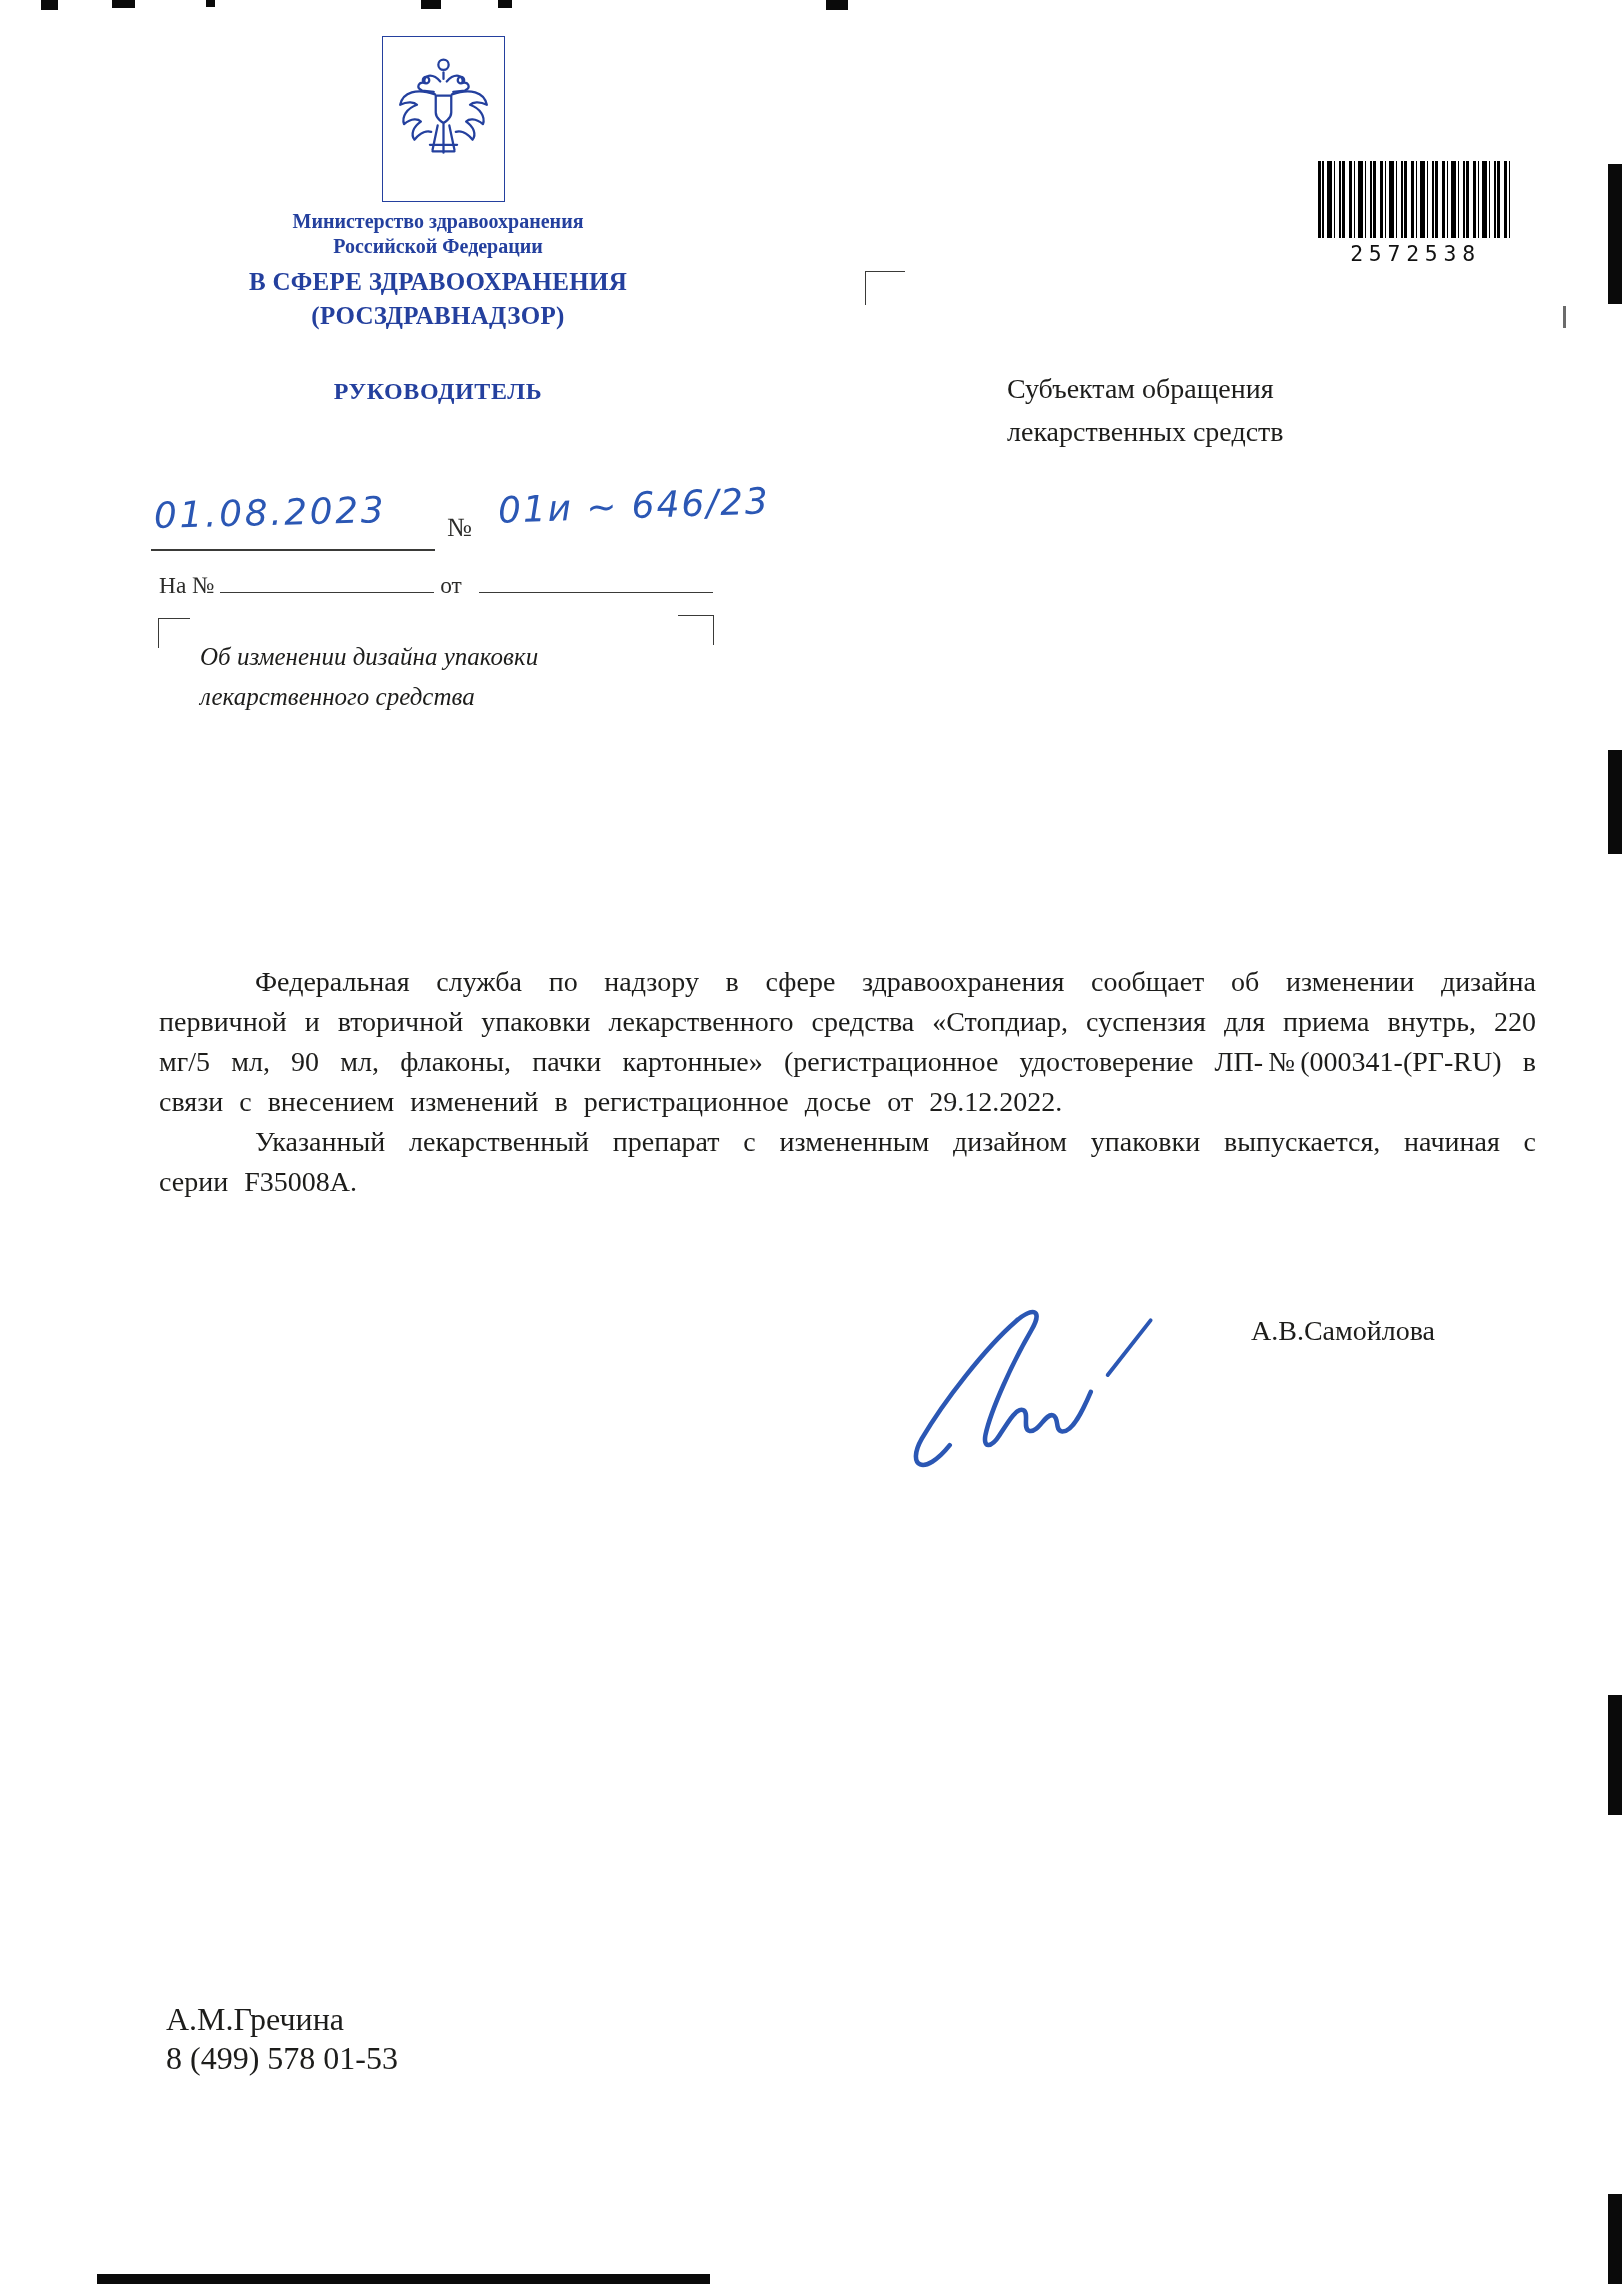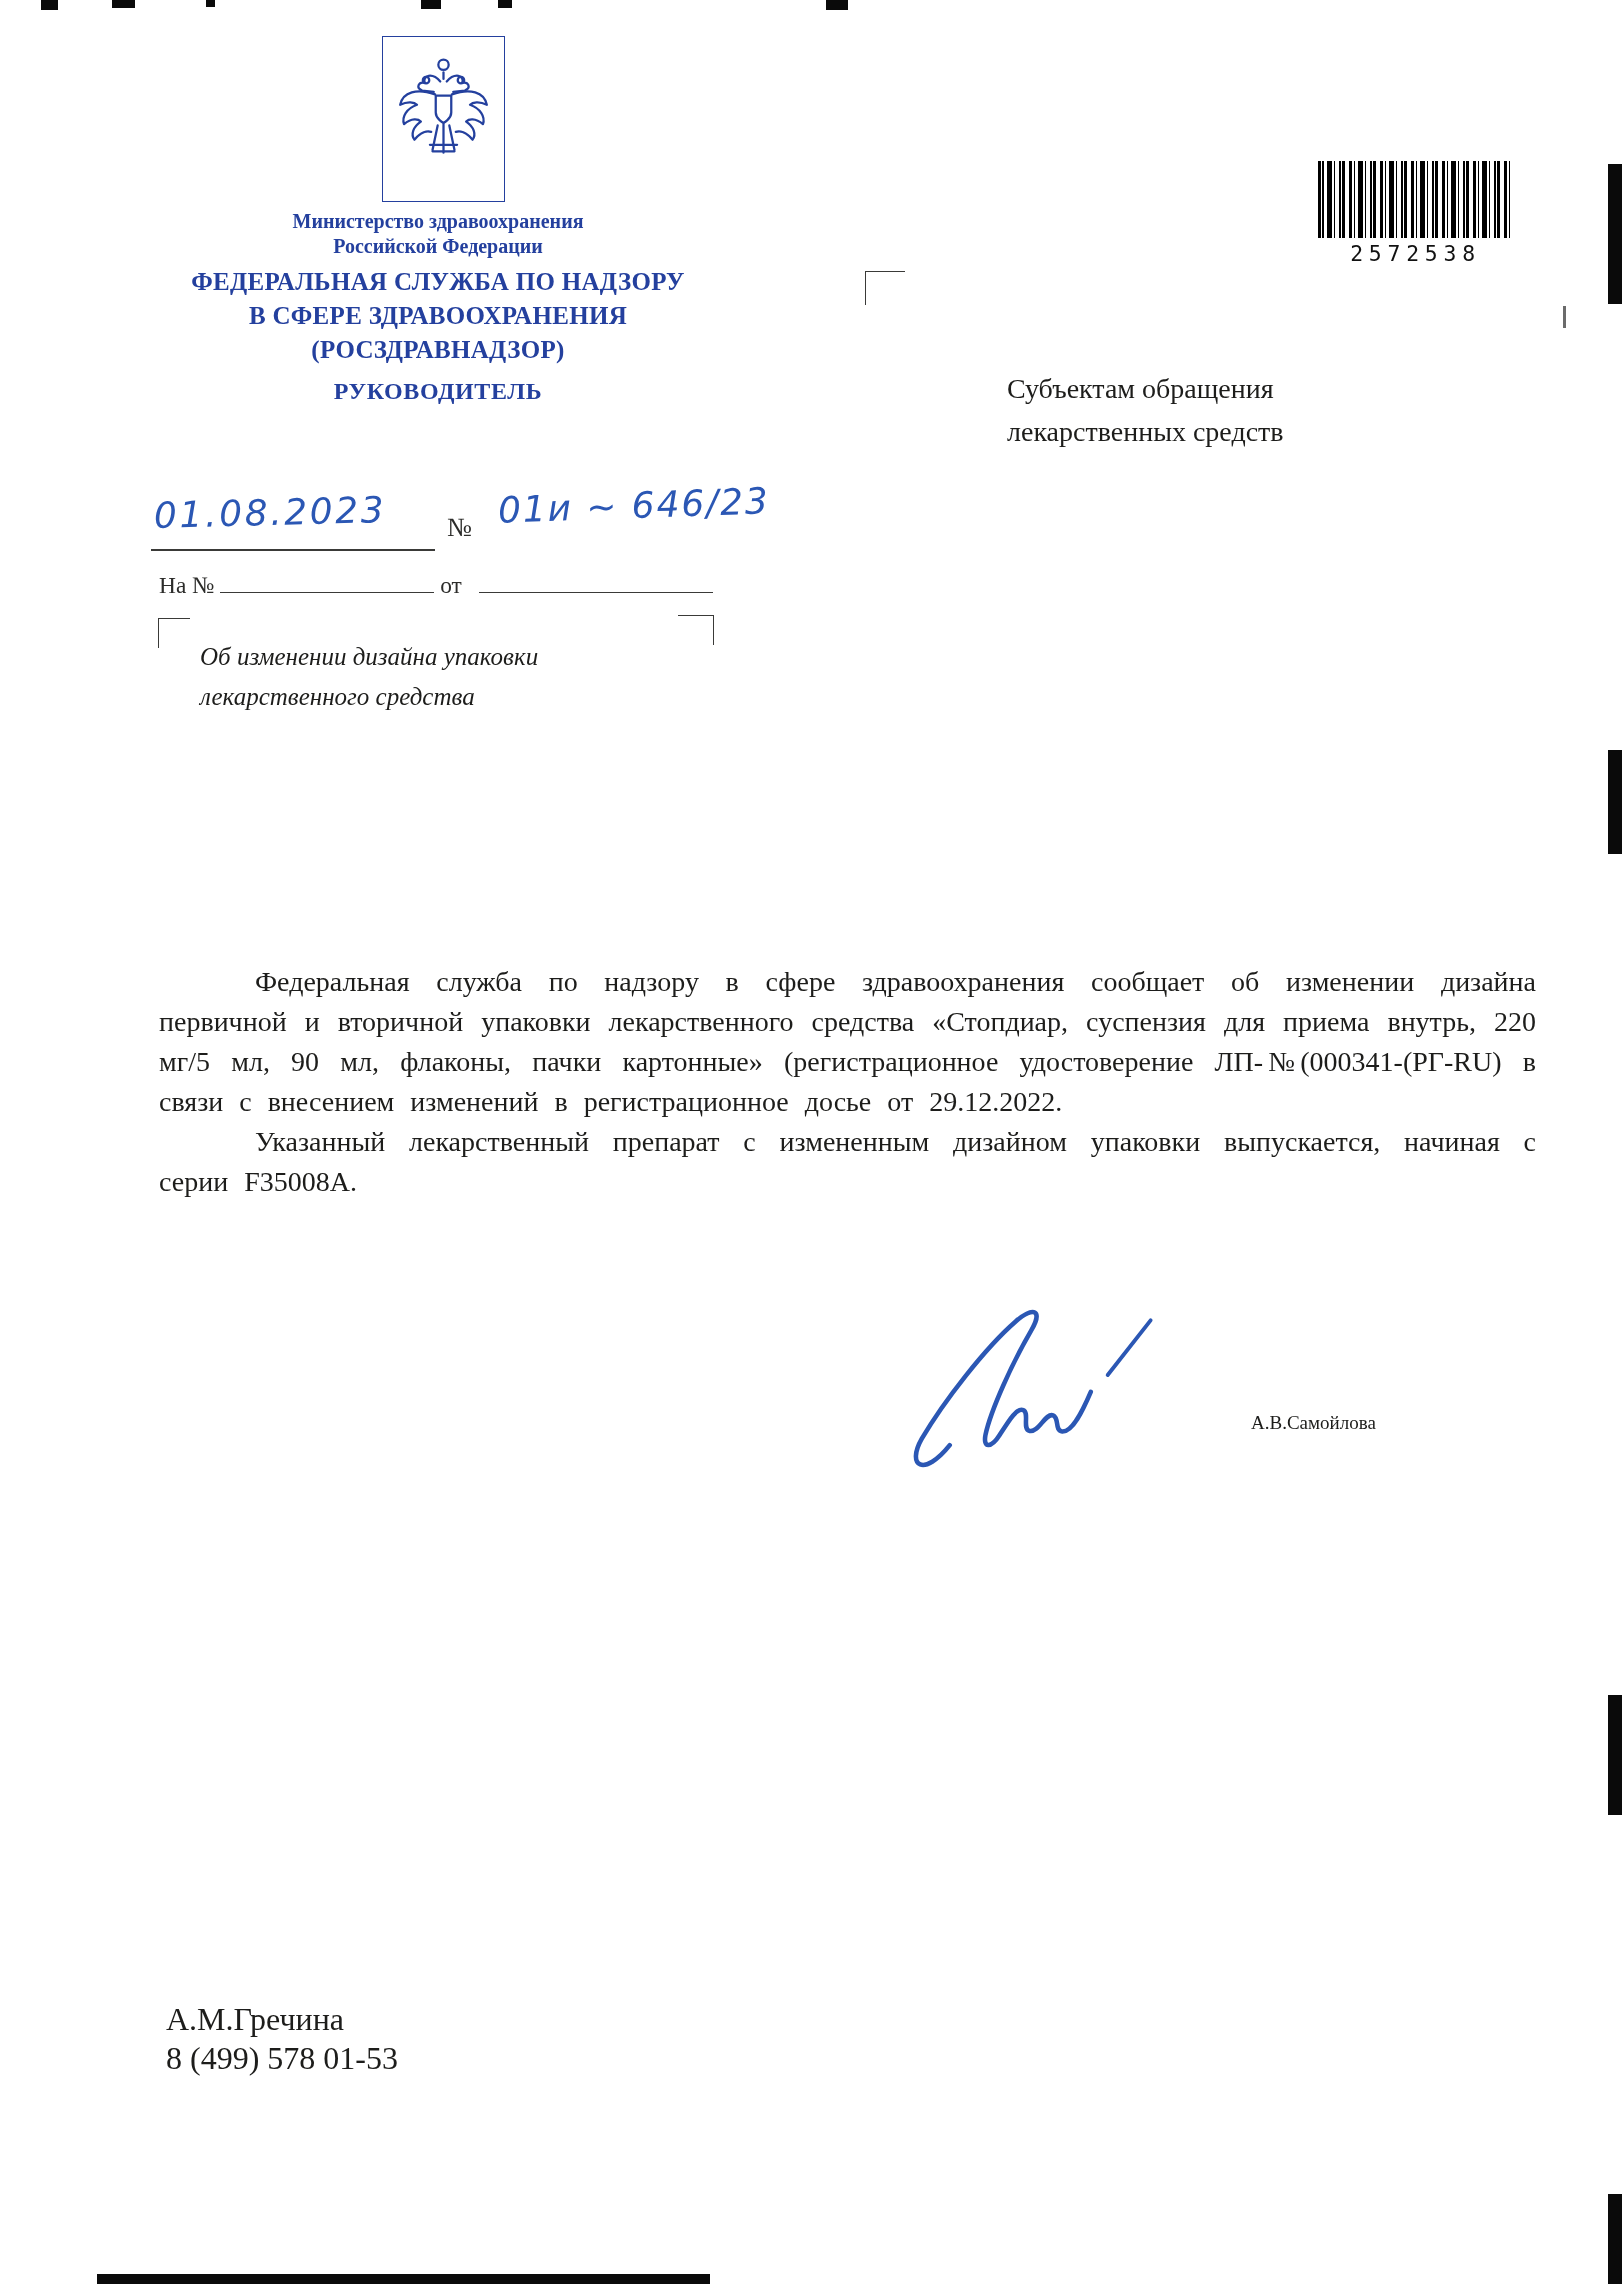--- a/index.html
+++ b/index.html
@@ -73,21 +73,21 @@
     font-family:"DejaVu Sans Mono", monospace;
     font-size:21.4px;letter-spacing:5.8px;color:#111;
   }
 
   
   .body-text{left:159px;top:936px;width:1377px;font-size:28px;line-height:40px;
     text-align:justify;word-spacing:9px;color:var(--text);margin-top:26px;}
   .body-text p{margin:0;text-indent:96px;}
 
   
-  .sig-name{left:1251px;top:1412px;font-size:19px;color:var(--text);text-align:right;}
+  .sig-name{left:1251px;top:1315px;font-size:28px;color:var(--text);text-align:right;}
 
   
   .executor{left:166px;top:2000px;font-size:32px;line-height:39px;color:var(--text);}
 
   
   .artifact{background:#0a0a0a;}
   .tick{background:#6b6b6b;}
 </style>
 </head>
 <body>
@@ -110,21 +110,20 @@
       </g>
     </svg>
   </div>
 
   <div class="abs lh-col ministry">
     <div>Министерство здравоохранения</div>
     <div>Российской Федерации</div>
   </div>
 
   <div class="abs lh-col service">
-    <div>ФЕДЕРАЛЬНАЯ СЛУЖБА ПО НАДЗОРУ</div>
     <div>В СФЕРЕ ЗДРАВООХРАНЕНИЯ</div>
     <div>(РОСЗДРАВНАДЗОР)</div>
   </div>
 
   <div class="abs lh-col position">РУКОВОДИТЕЛЬ</div>
 
 
   <div class="abs hand hw-date">01.08.2023</div>
   <div class="abs date-underline"></div>
   <div class="abs no-sign">№</div>

